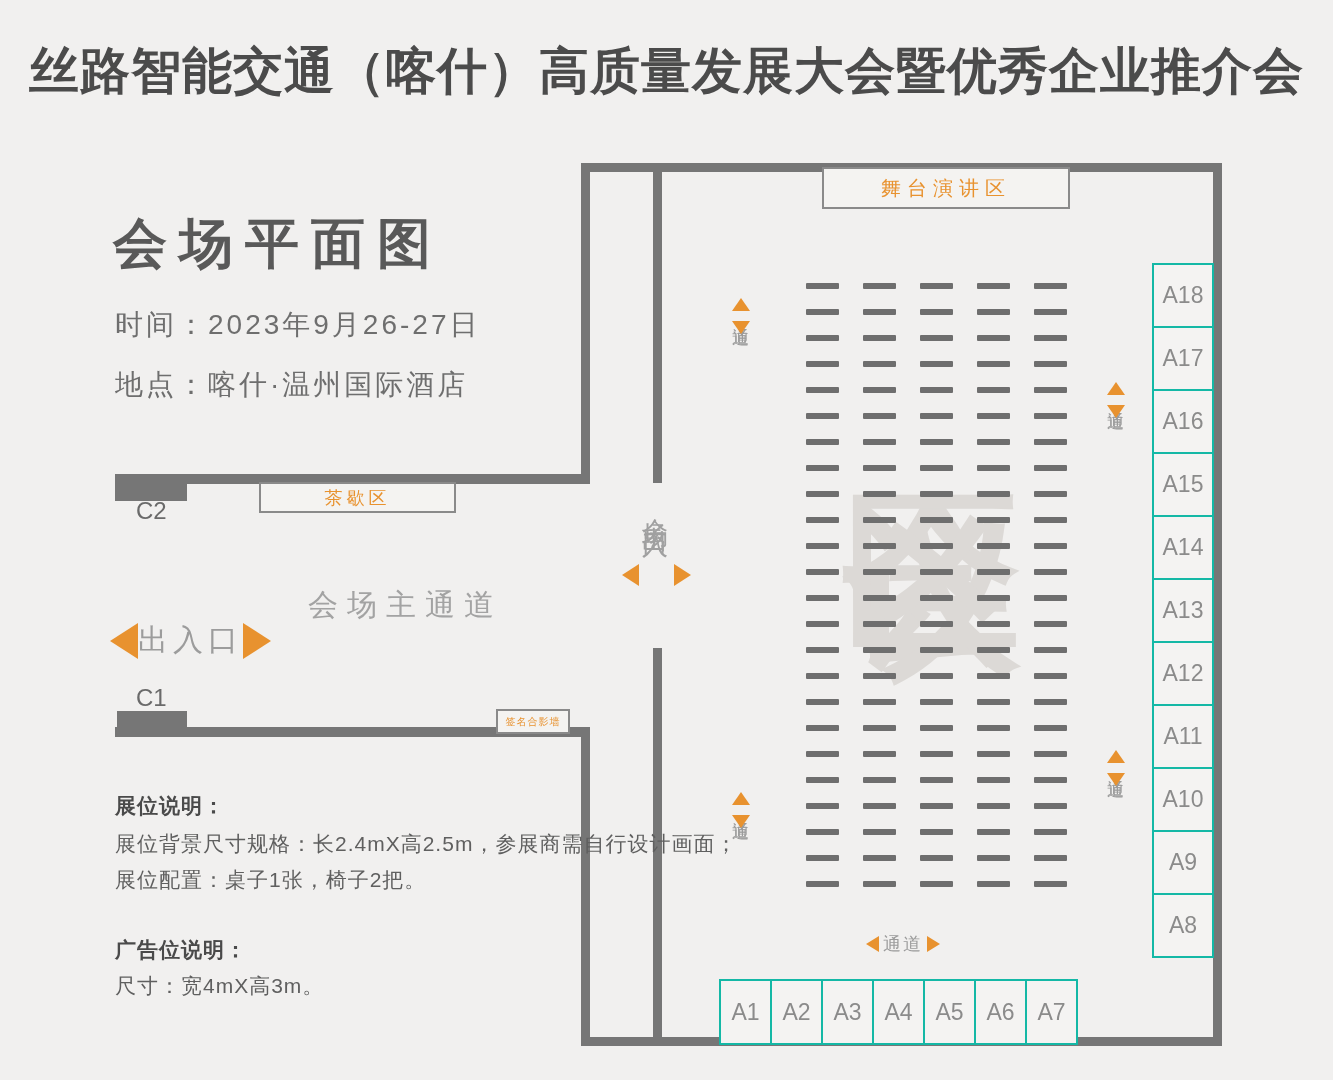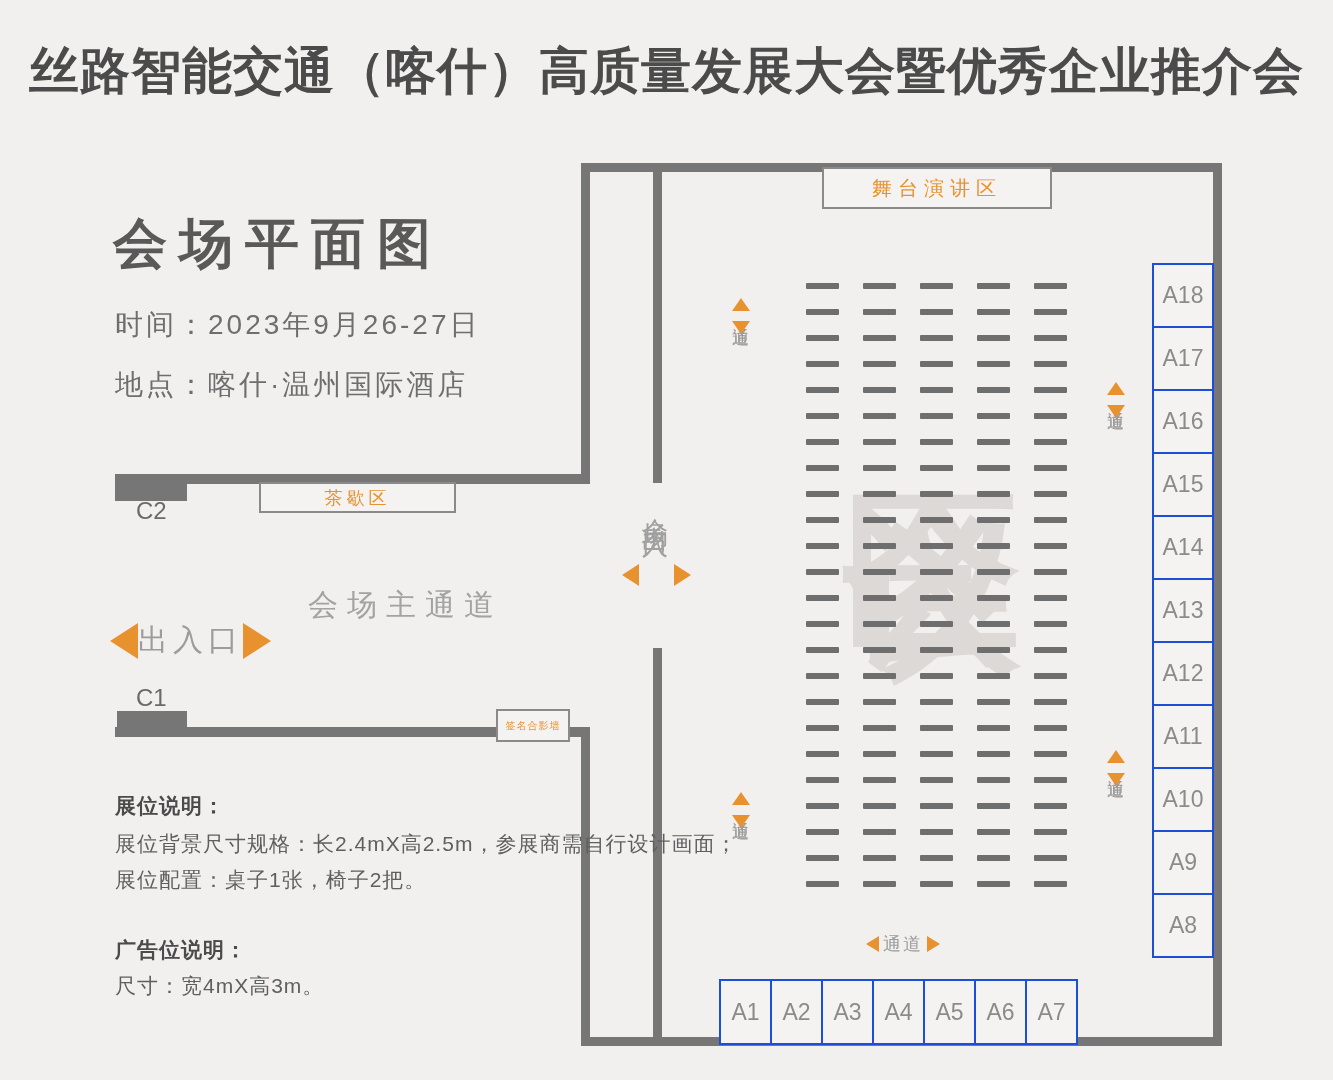--- a/index.html
+++ b/index.html
@@ -21,23 +21,23 @@
   .info-time{top:306px;}
   .info-loc{top:366px;}
   
   .wall{position:absolute;background:#767676;z-index:3;}
   
   .zonebox{
     position:absolute;background:#f4f3f1;border:2px solid #8a8a8a;
     display:flex;align-items:center;justify-content:center;
     color:#e8922f;z-index:4;box-sizing:border-box;
   }
-  .stage-box{left:822px;top:167px;width:230px;height:42px;font-size:20px;letter-spacing:6px;}
+  .stage-box{left:822px;top:167px;width:248px;height:42px;font-size:20px;letter-spacing:6px;}
   .tea-box{left:259px;top:482px;width:197px;height:31px;font-size:18px;letter-spacing:4px;}
-  .sign-box{left:496px;top:709px;width:74px;height:33px;font-size:10px;letter-spacing:1px;}
+  .sign-box{left:496px;top:709px;width:74px;height:25px;font-size:10px;letter-spacing:1px;}
   
   .c-label{font-size:24px;color:#6a6a6a;z-index:5;}
   
   .tri{display:inline-block;width:0;height:0;}
   .tri-left{border-top:18px solid transparent;border-bottom:18px solid transparent;border-right:28px solid #e8922f;}
   .tri-right{border-top:18px solid transparent;border-bottom:18px solid transparent;border-left:28px solid #e8922f;}
   .entrance-row{left:110px;top:580px;display:flex;align-items:center;z-index:5;margin-top:40px;}
   .entrance-text{font-size:30px;color:#9c9c9c;letter-spacing:5px;}
   .main-aisle-text{left:308px;top:585px;font-size:30px;color:#a3a3a3;letter-spacing:9px;z-index:5;}
   
@@ -63,21 +63,21 @@
   .v-aisle .txt{writing-mode:vertical-rl;text-orientation:upright;font-size:17px;color:#9b9b9b;letter-spacing:2px;}
   .tri-up{border-left:9px solid transparent;border-right:9px solid transparent;border-bottom:13px solid #e8922f;width:0;height:0;}
   .tri-down{border-left:9px solid transparent;border-right:9px solid transparent;border-top:13px solid #e8922f;width:0;height:0;}
   
   .h-aisle{left:866px;top:932px;display:flex;align-items:center;gap:4px;z-index:5;}
   .h-aisle .txt{font-size:18px;color:#9b9b9b;letter-spacing:2px;}
   .tri-sm-l{border-top:8px solid transparent;border-bottom:8px solid transparent;border-right:13px solid #e8922f;width:0;height:0;}
   .tri-sm-r{border-top:8px solid transparent;border-bottom:8px solid transparent;border-left:13px solid #e8922f;width:0;height:0;}
   
   .booth{
-    background:#f4f3f2;border:2px solid #1d4ed8;box-sizing:border-box;
+    background:#f4f3f2;border:2px solid #14b8a6;box-sizing:border-box;
     display:flex;align-items:center;justify-content:center;
     font-size:23px;color:#8b8b8b;
   }
   .booth-col{left:1152px;top:263px;display:flex;flex-direction:column;z-index:4;}
   .booth-col .booth{width:62px;height:65px;margin-top:-2px;}
   .booth-col .booth:first-child{margin-top:0;}
   .booth-row{left:719px;top:979px;display:flex;z-index:4;}
   .booth-row .booth{width:53px;height:66px;margin-left:-2px;}
   .booth-row .booth:first-child{margin-left:0;}
   

